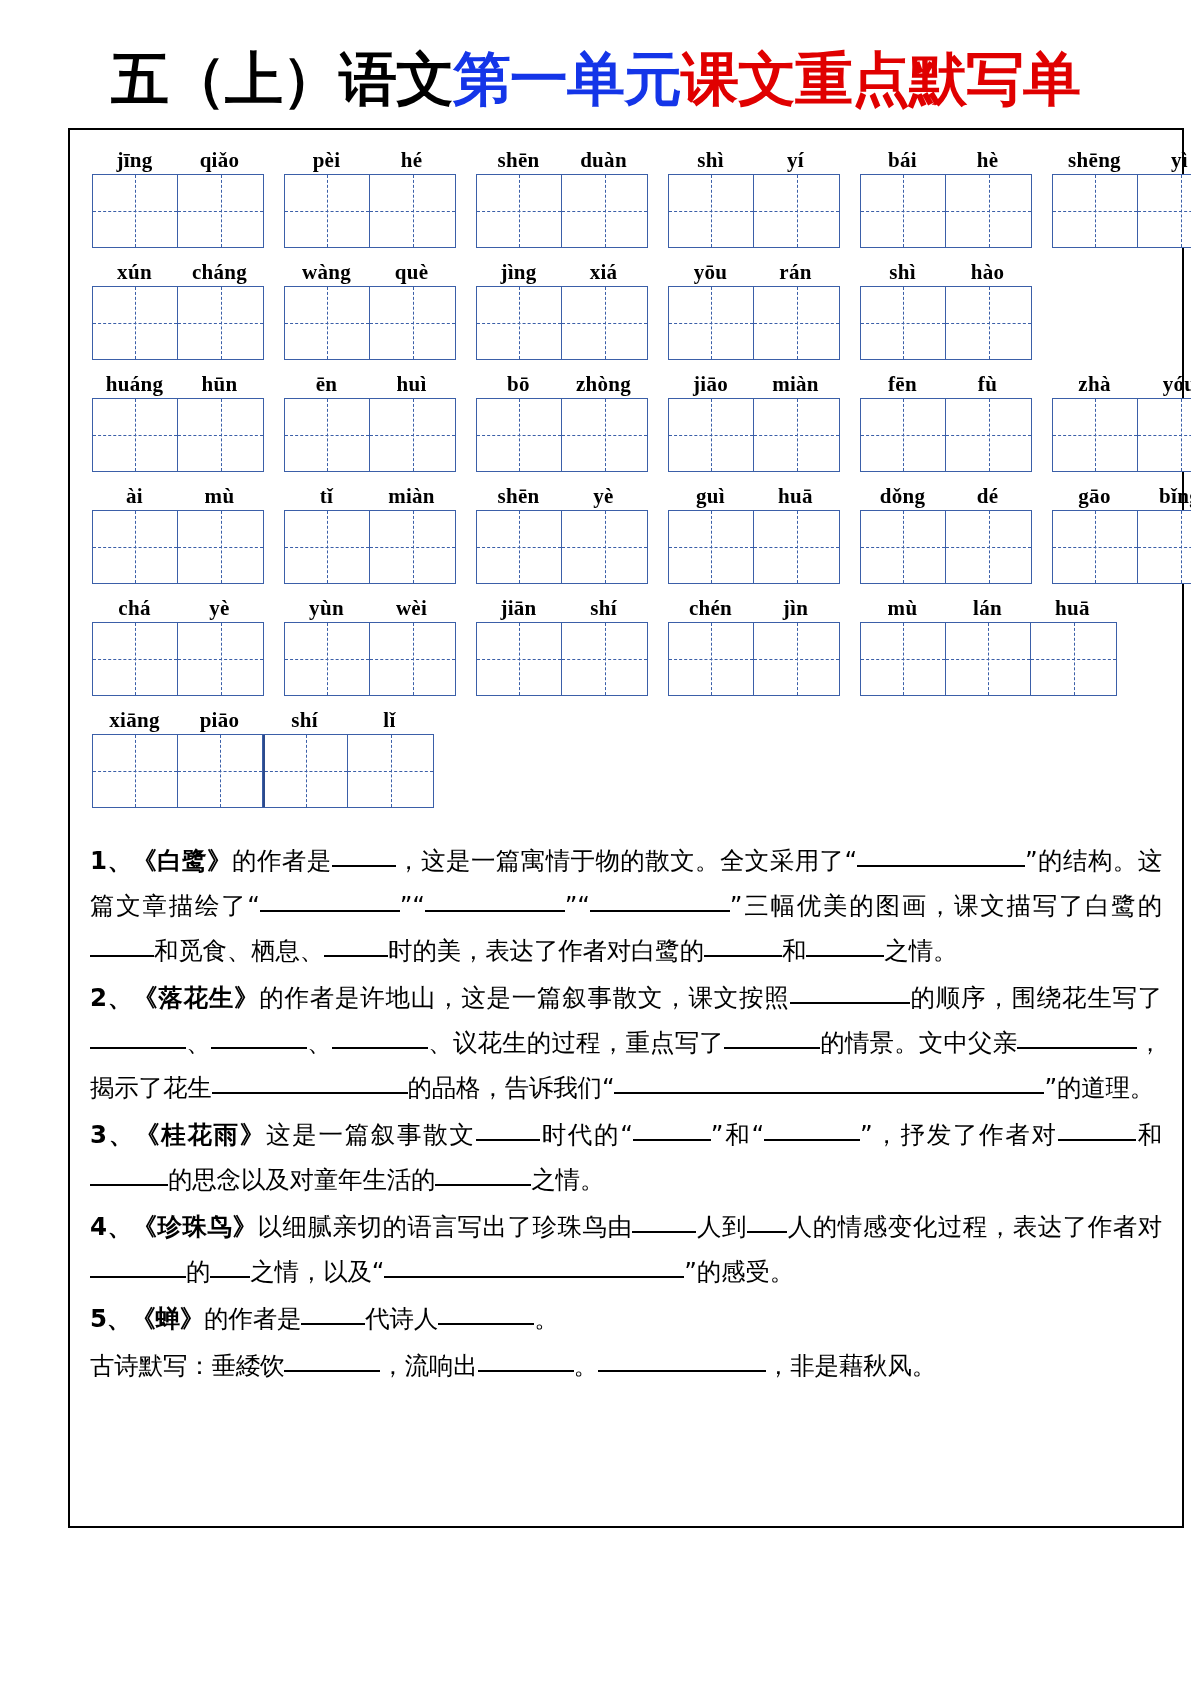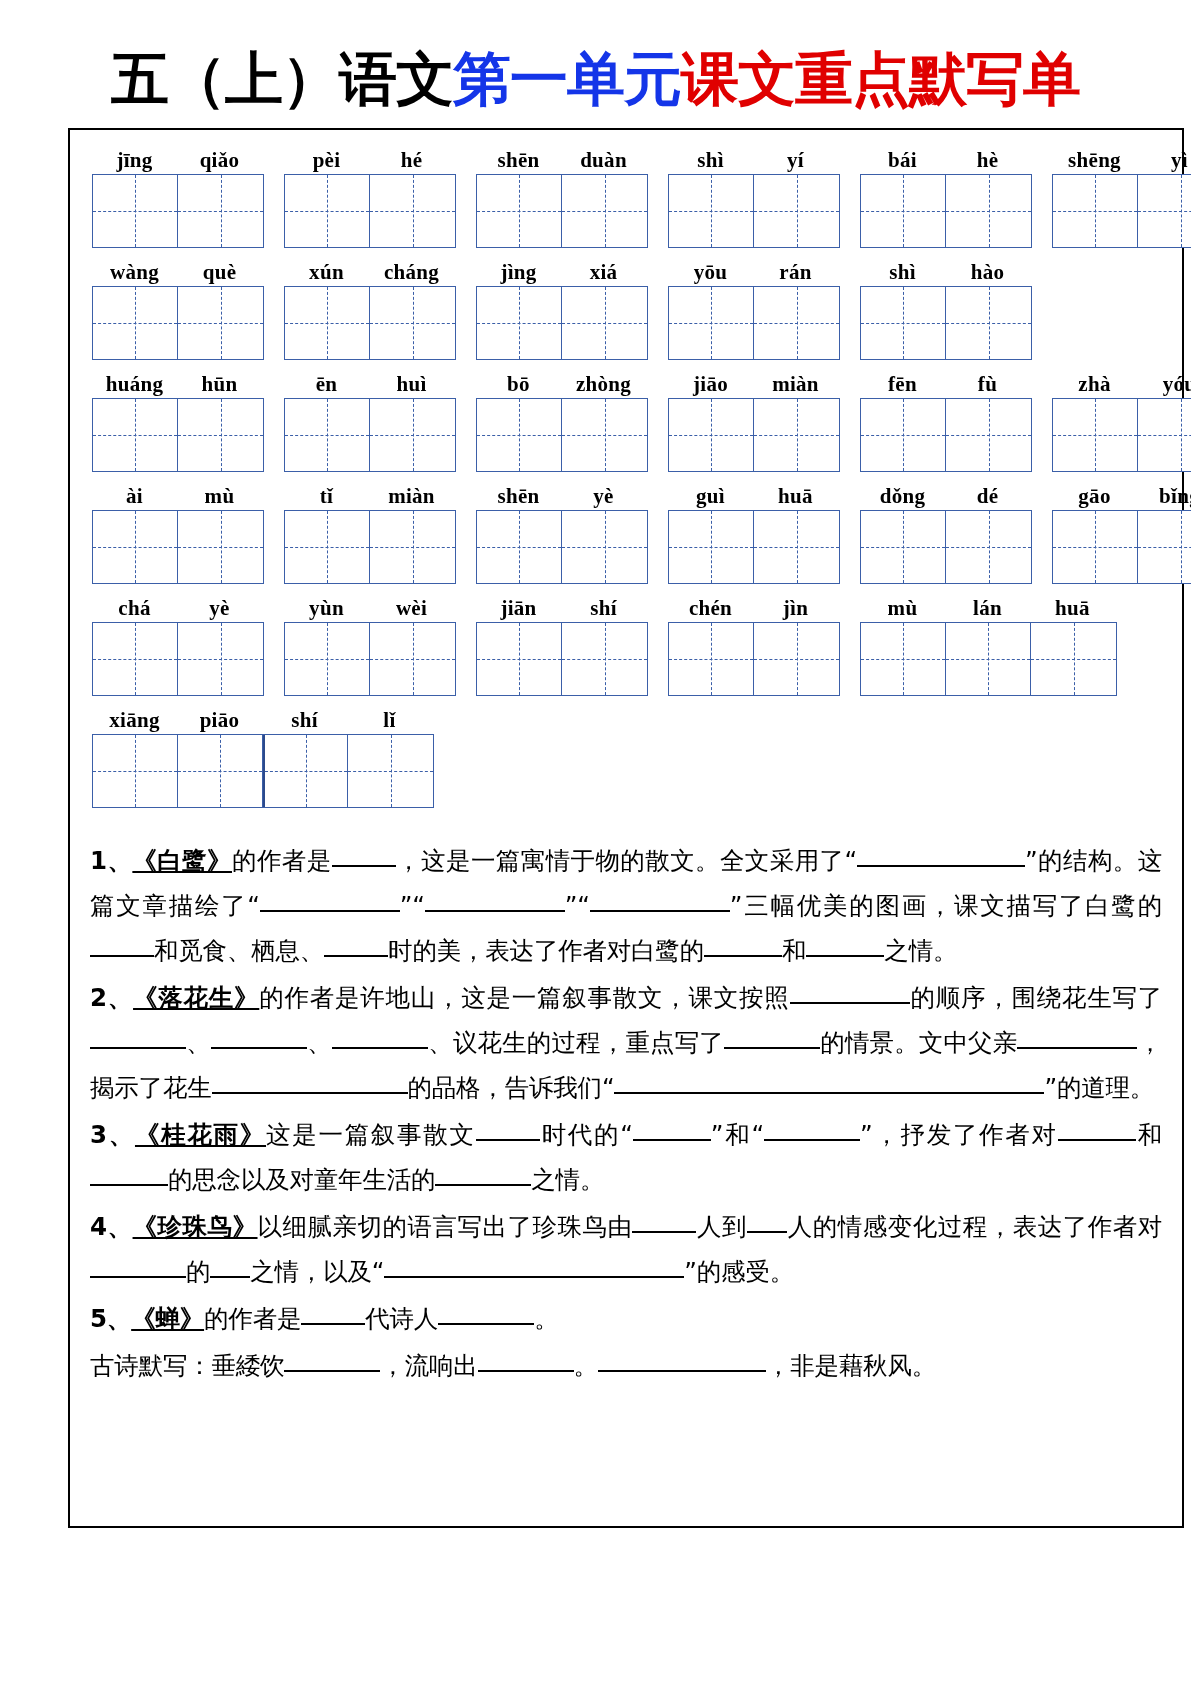--- a/index.html
+++ b/index.html
@@ -125,21 +125,21 @@
     font-size: 24.5px;
     line-height: 45px;
     color: #000000;
     letter-spacing: -0.2px;
   }
   .q {
     margin: 0 0 2px 0;
     text-align: justify;
   }
   .qnum { font-weight: bold; }
-  .bk { font-weight: bold; text-decoration: underline; }  
+  .bk { font-weight: bold; }  
   .u {
     display: inline-block;
     border-bottom: 2px solid #000;
     vertical-align: 2px;
     height: 26px;
   }
   .u-w2  { width: 40px; }
   .u-w3  { width: 64px; }
   .u-w4  { width: 78px; }
   .u-w5  { width: 96px; }
@@ -220,32 +220,32 @@
             </div>
             <div class="boxes">
               <div class="tz-cell"></div>
               <div class="tz-cell"></div>
             </div>
           </div>
         </div>
         <div class="grid-row">
           <div class="word-group">
             <div class="pinyin-line">
+              <div class="pinyin-cell">xún</div>
+              <div class="pinyin-cell">cháng</div>
+            </div>
+            <div class="boxes">
+              <div class="tz-cell"></div>
+              <div class="tz-cell"></div>
+            </div>
+          </div>
+          <div class="word-group">
+            <div class="pinyin-line">
               <div class="pinyin-cell">wàng</div>
               <div class="pinyin-cell">què</div>
-            </div>
-            <div class="boxes">
-              <div class="tz-cell"></div>
-              <div class="tz-cell"></div>
-            </div>
-          </div>
-          <div class="word-group">
-            <div class="pinyin-line">
-              <div class="pinyin-cell">xún</div>
-              <div class="pinyin-cell">cháng</div>
             </div>
             <div class="boxes">
               <div class="tz-cell"></div>
               <div class="tz-cell"></div>
             </div>
           </div>
           <div class="word-group">
             <div class="pinyin-line">
               <div class="pinyin-cell">jìng</div>
               <div class="pinyin-cell">xiá</div>

